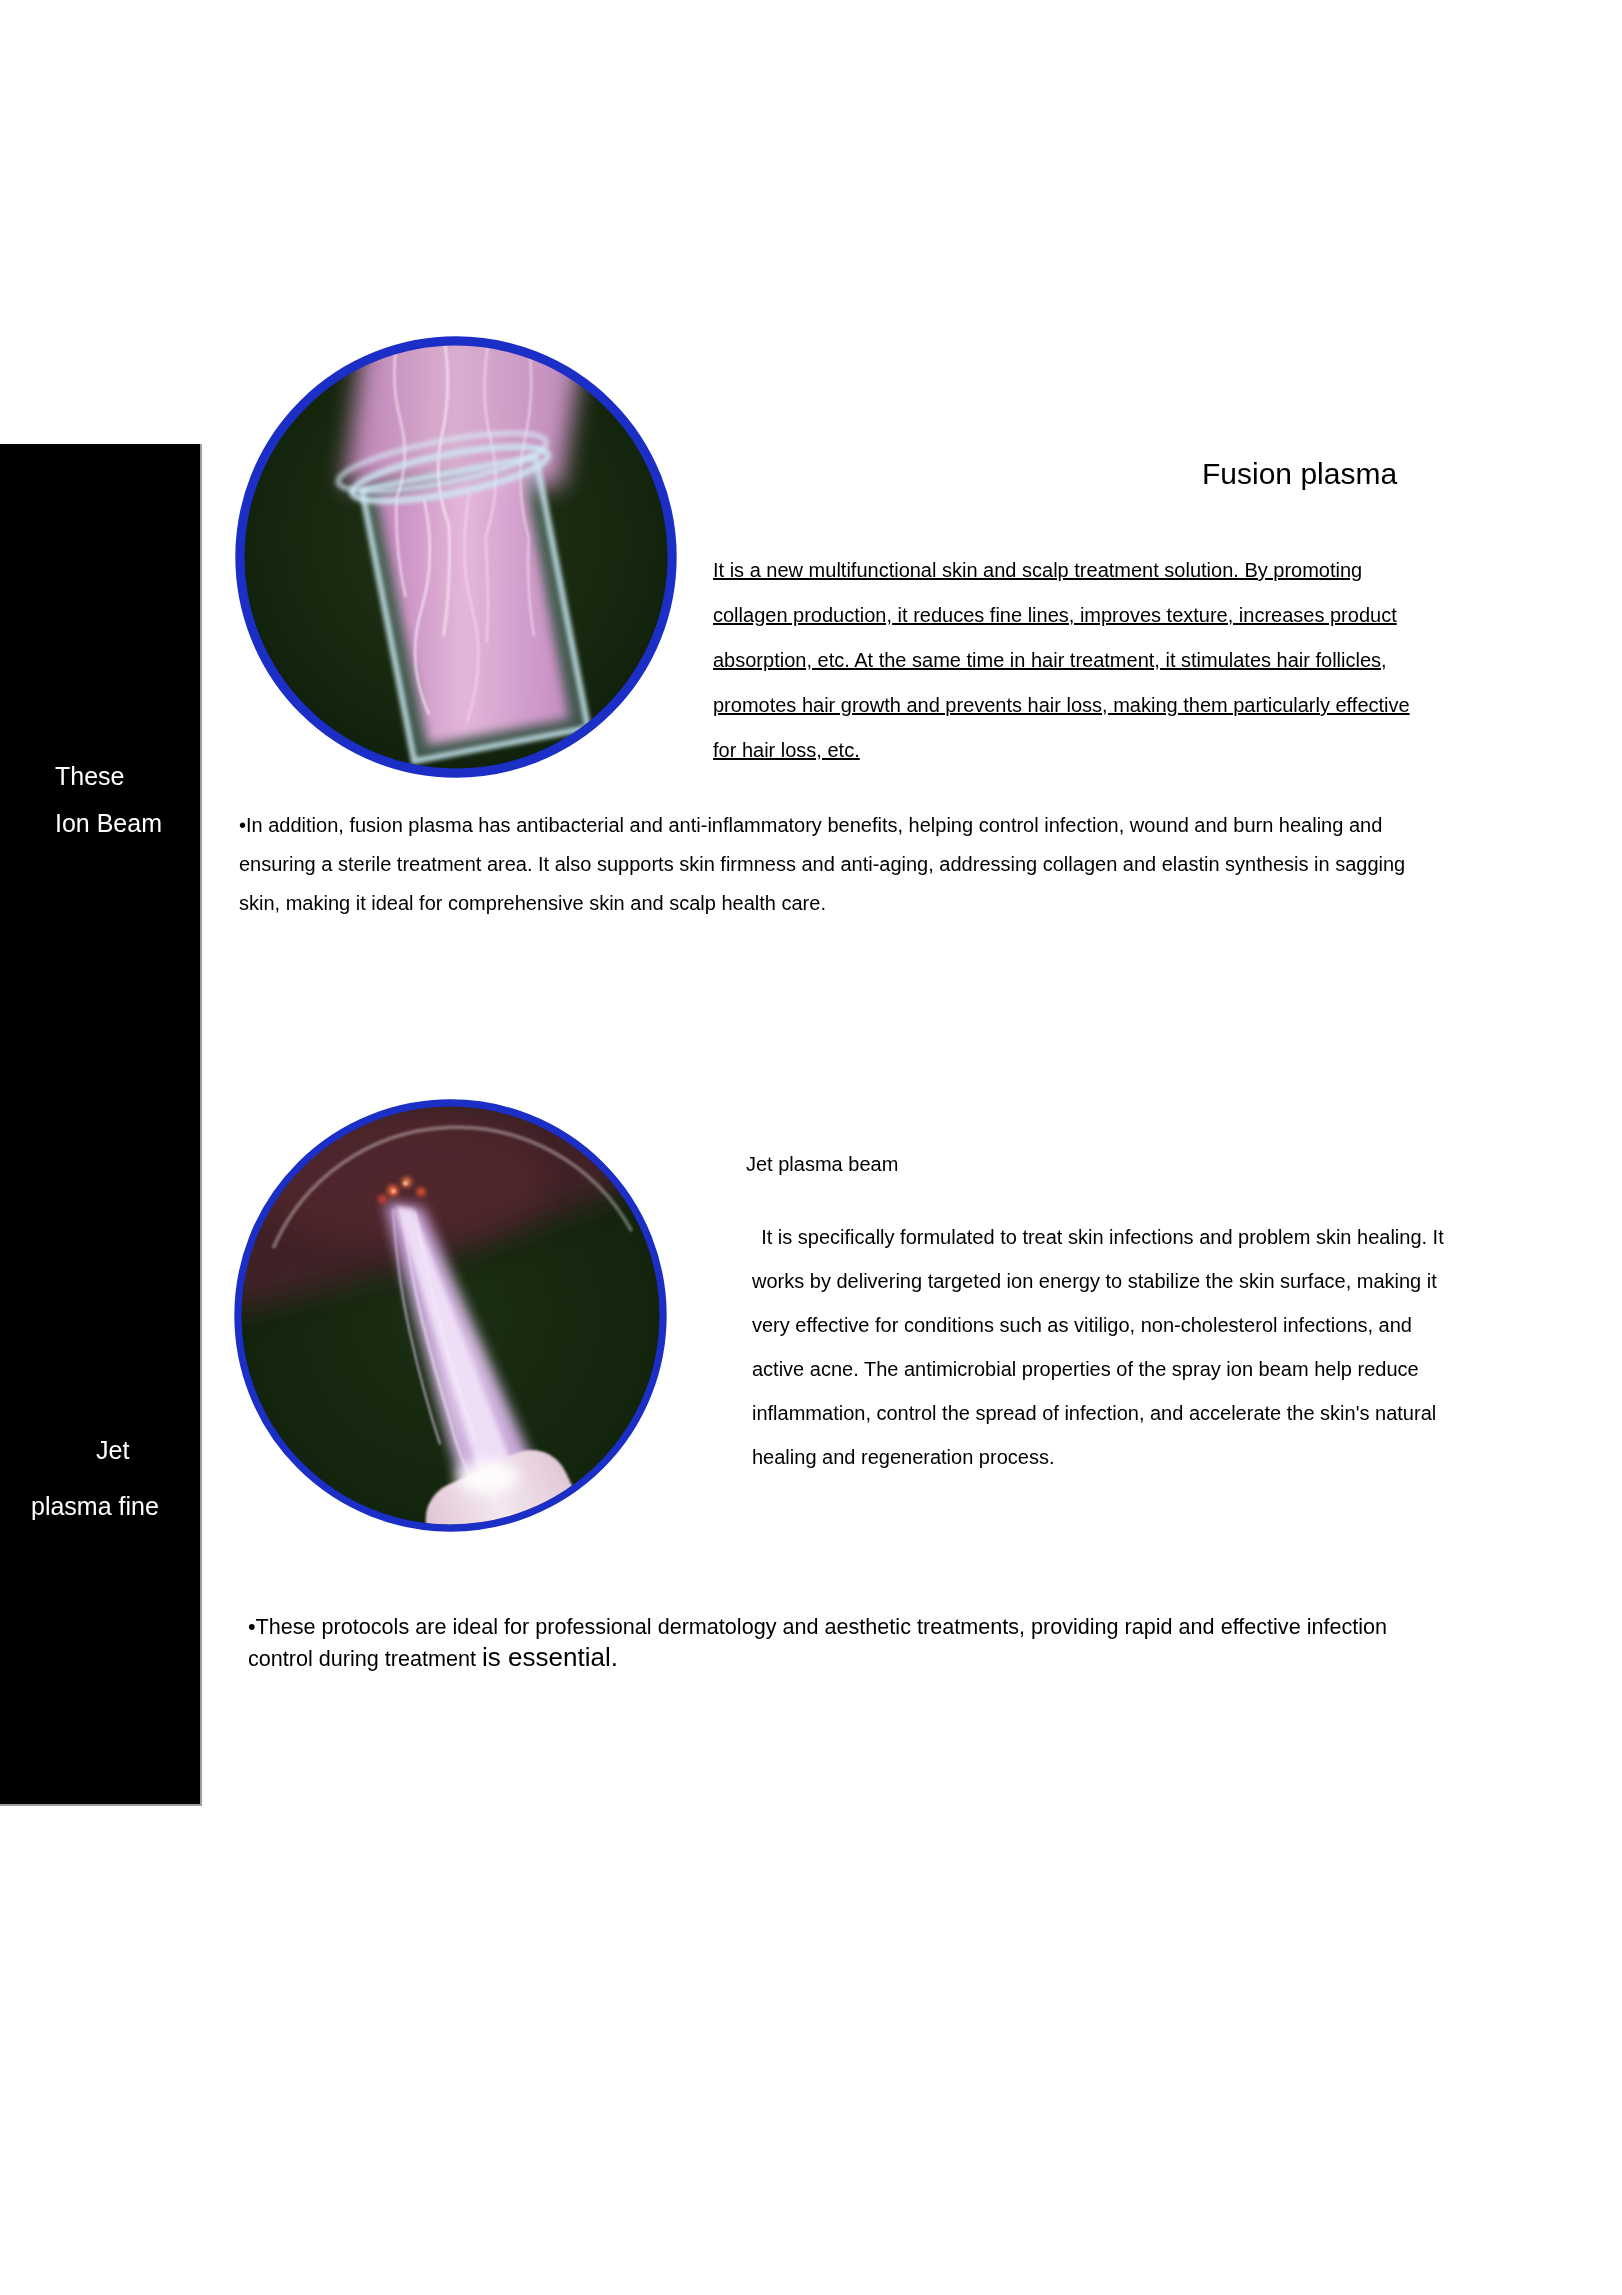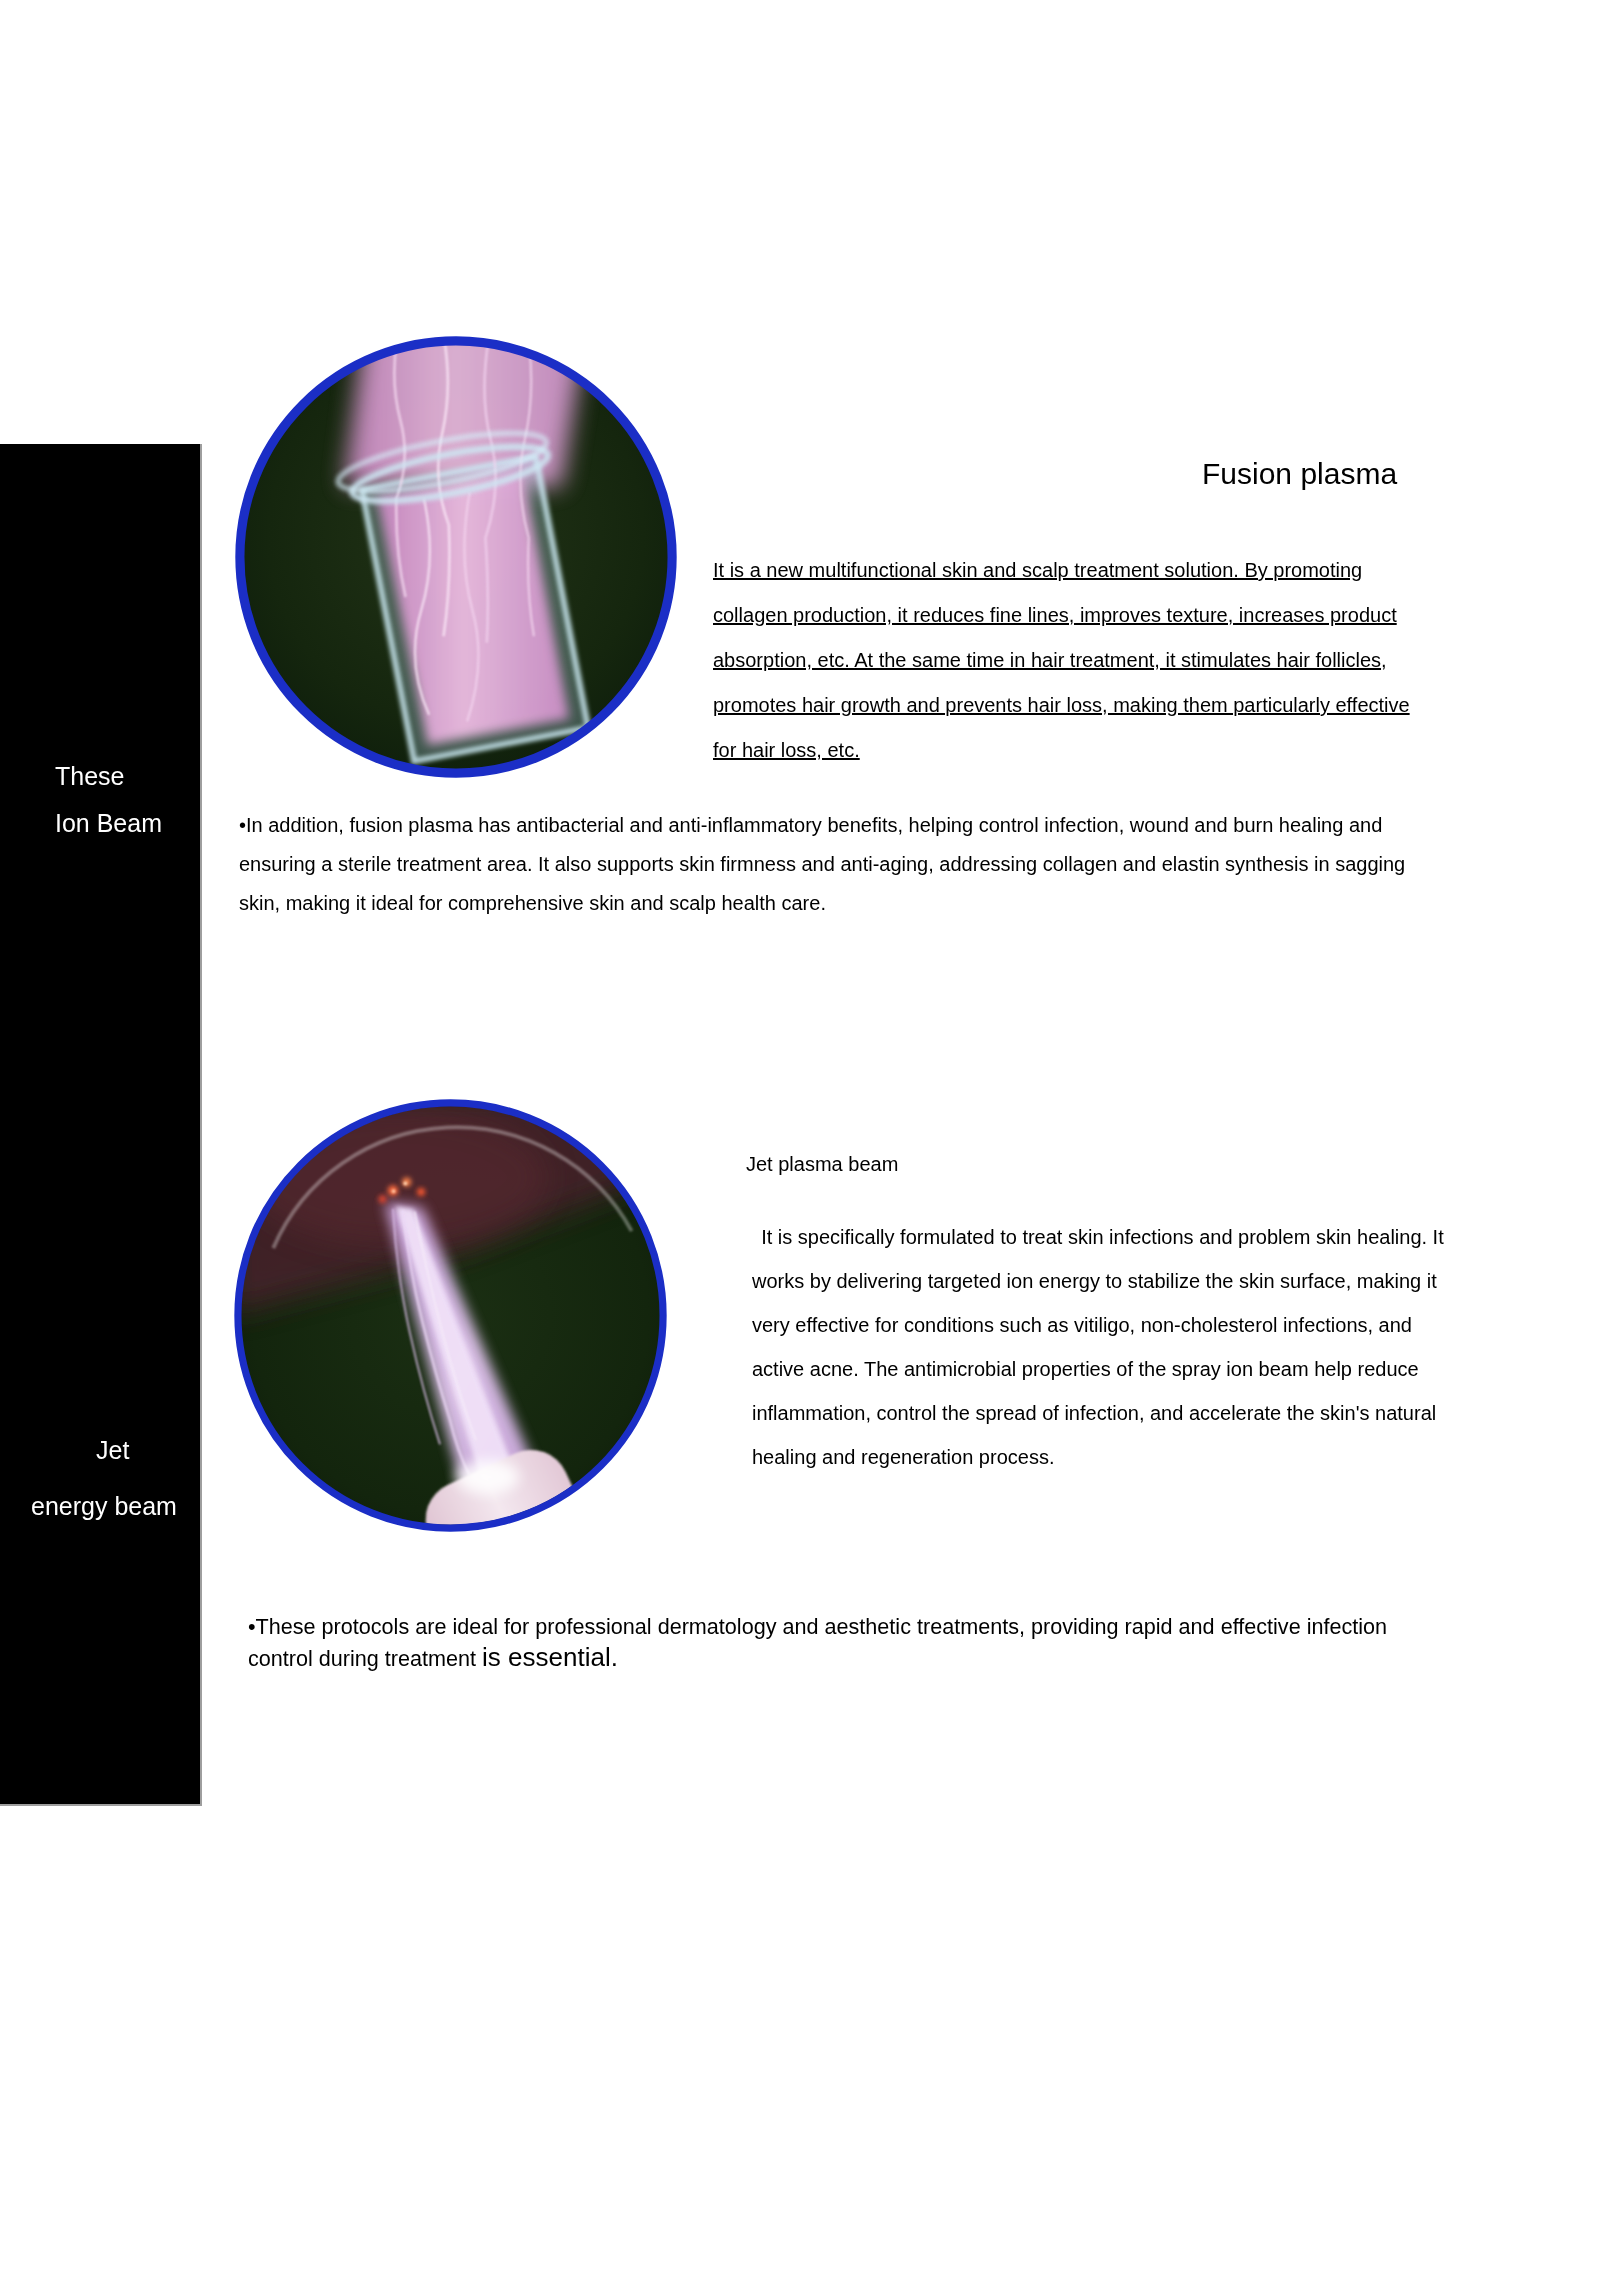--- a/index.html
+++ b/index.html
@@ -50,21 +50,21 @@
 </style>
 </head>
 <body>
 
 <div class="page">
 
   <div class="sidebar">
     <div class="sidebar-label lbl-fusion">These</div>
     <div class="sidebar-label lbl-ionbeam">Ion Beam</div>
     <div class="sidebar-label lbl-jet">Jet</div>
-    <div class="sidebar-label lbl-plasmabeam">energy beam</div>
+    <div class="sidebar-label lbl-plasmabeam">plasma fine</div>
   </div>
 
   <div class="photo photo-fusion">
     <svg width="444" height="444" viewBox="0 0 678 678">
       <defs>
         <radialGradient id="c1bg" cx="50%" cy="45%" r="62%">
           <stop offset="0%" stop-color="#223317"></stop>
           <stop offset="70%" stop-color="#15260e"></stop>
           <stop offset="100%" stop-color="#0d1d0b"></stop>
         </radialGradient>

